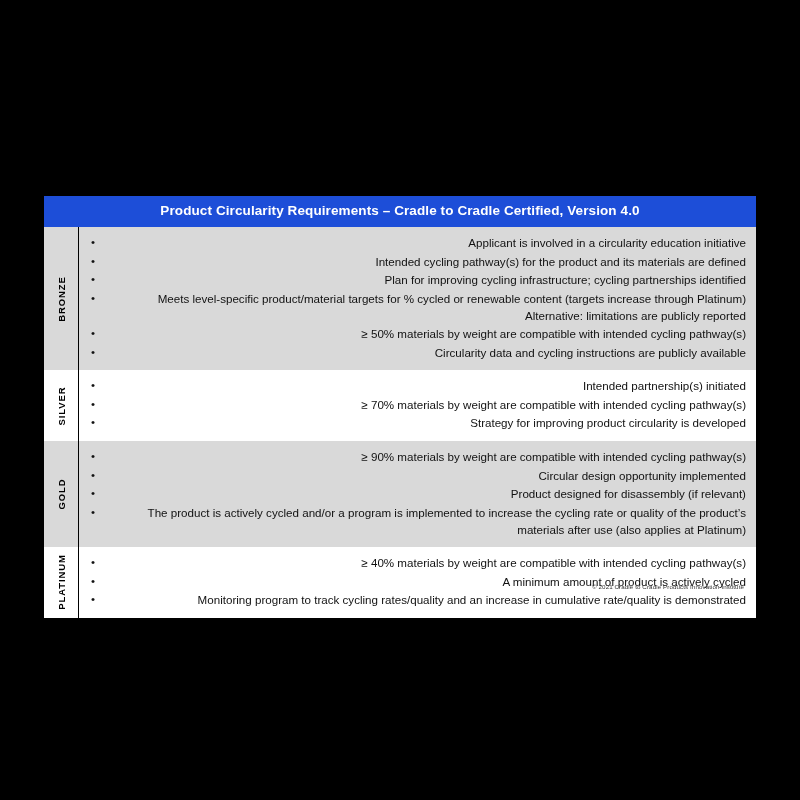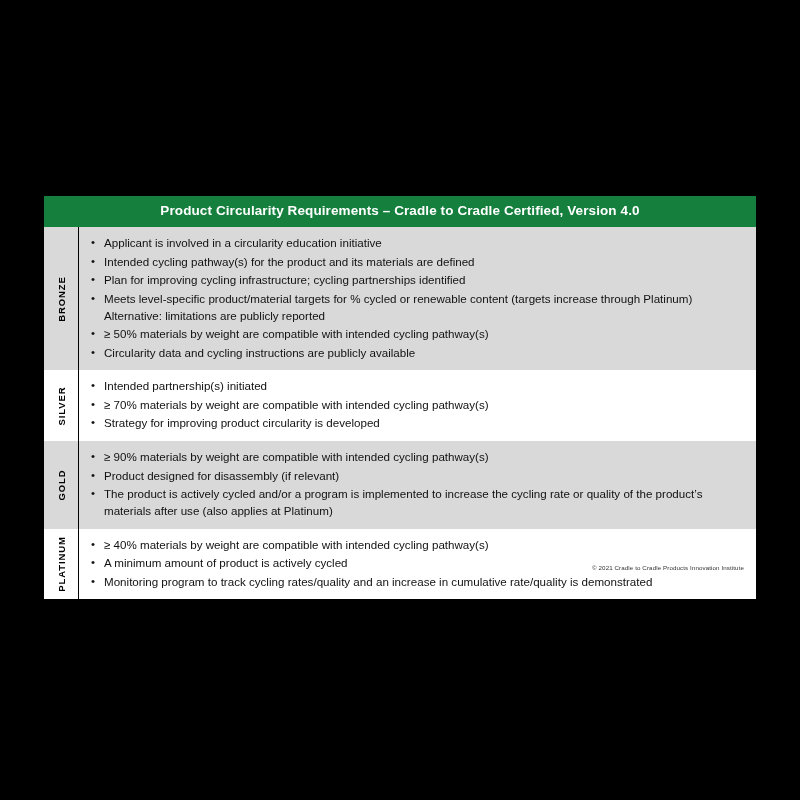--- a/index.html
+++ b/index.html
@@ -18,21 +18,21 @@
     overflow: hidden;
   }
   #card {
     position: absolute;
     left: 44px;
     top: 196px;
     width: 712px;
     background: #ffffff;
   }
   .title-bar {
-    background: #15803d;
+    background: #1d4ed8;
     color: #ffffff;
     text-align: center;
     font-weight: bold;
     font-size: 13.5px;
     letter-spacing: 0.1px;
     padding: 7px 6px 8px 6px;
     line-height: 1.2;
   }
   .tier-row {
     display: flex;
@@ -61,20 +61,21 @@
     color: #000000;
   }
   .tier-content {
     flex: 1;
     padding: 7px 10px 8px 10px;
   }
   ul.reqs {
     margin: 0;
     padding: 0;
     list-style: none;
+    text-align: right;
   }
   ul.reqs li {
     position: relative;
     padding-left: 15px;
     font-size: 11.6px;
     line-height: 1.47;
     color: #111111;
     margin: 0 0 1.5px 0;
   }
   ul.reqs li:before {
@@ -132,20 +133,21 @@
       </div>
     </div>
 
     <div class="tier-row shaded">
       <div class="tier-label-cell">
         <div class="tier-label">GOLD</div>
       </div>
       <div class="tier-content">
         <ul class="reqs">
           <li>≥ 90% materials by weight are compatible with intended cycling pathway(s)</li>
+          <li>Circular design opportunity implemented</li>
           <li>Product designed for disassembly (if relevant)</li>
           <li>The product is actively cycled and/or a program is implemented to increase the cycling rate or quality of the product’s materials after use (also applies at Platinum)</li>
         </ul>
       </div>
     </div>
 
     <div class="tier-row plain">
       <div class="tier-label-cell">
         <div class="tier-label">PLATINUM</div>
       </div>

